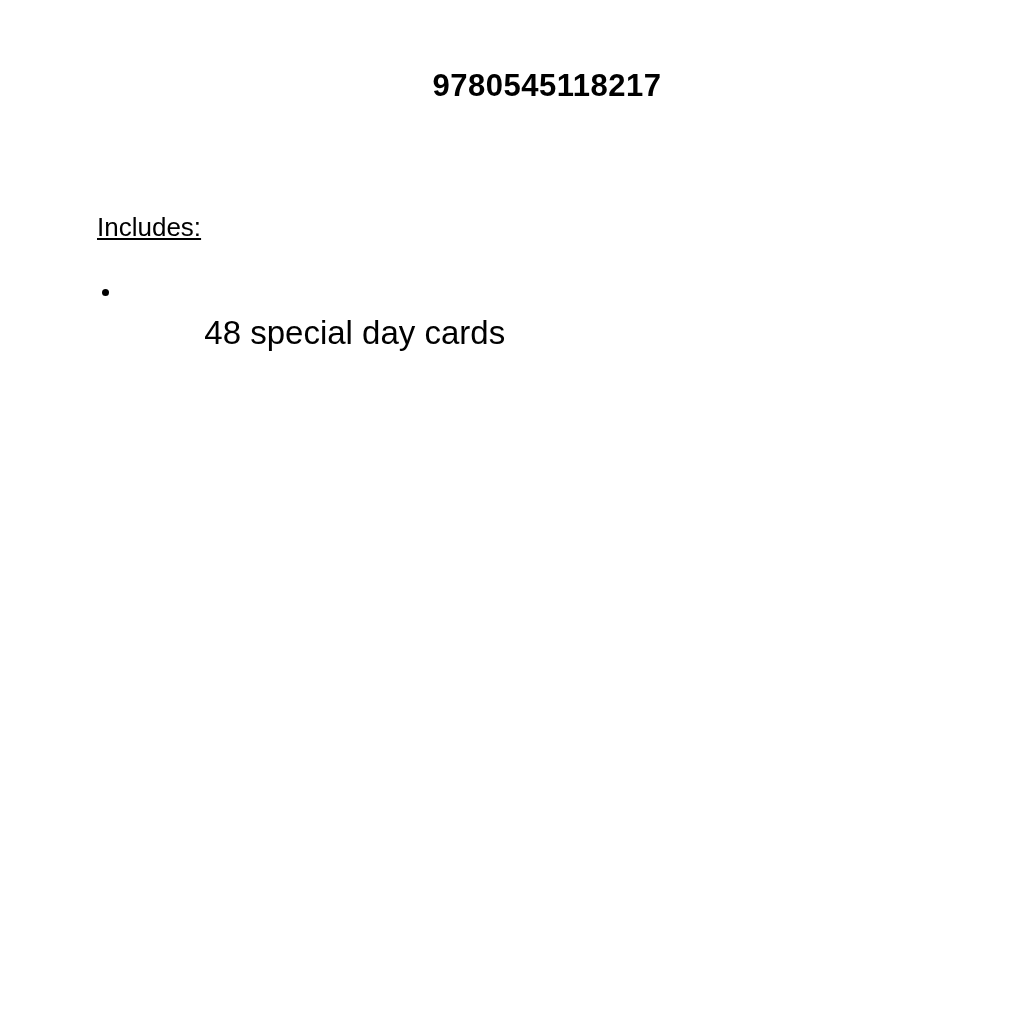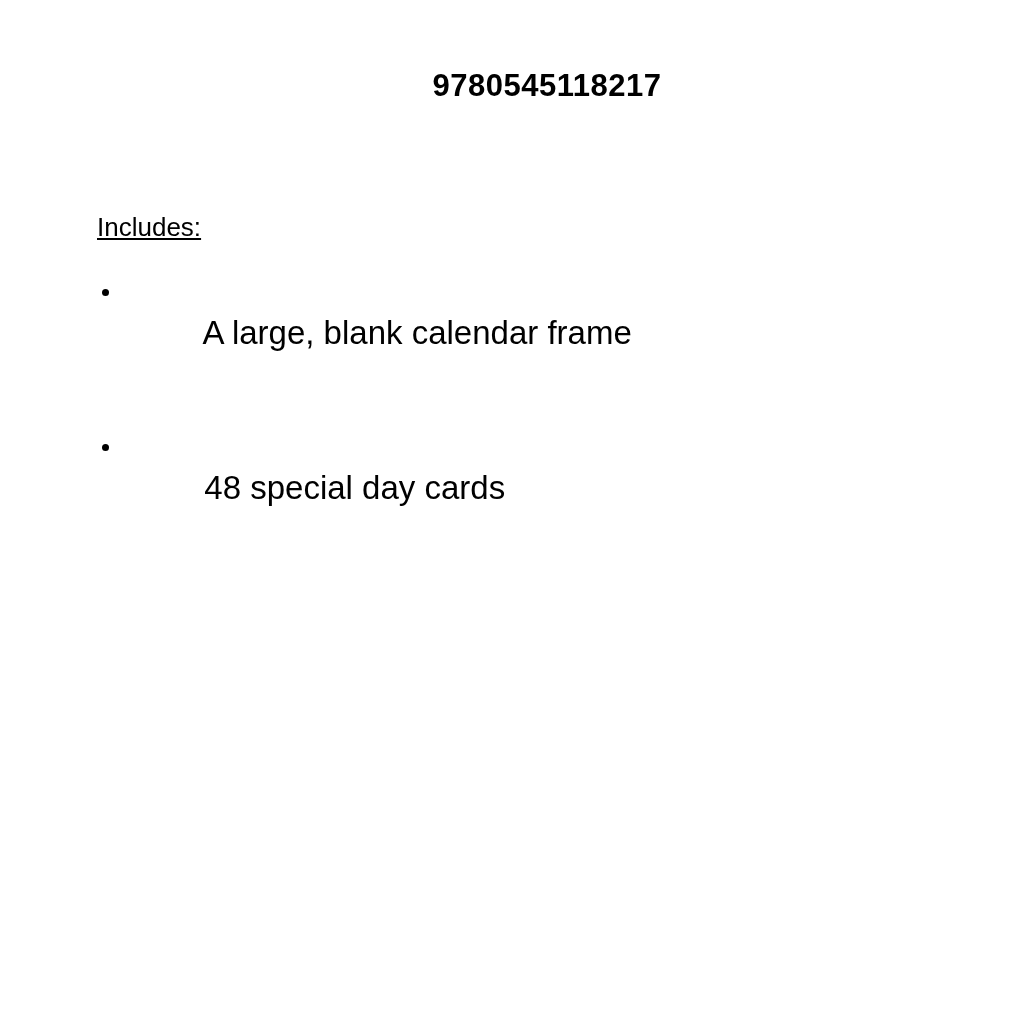--- a/index.html
+++ b/index.html
@@ -73,22 +73,19 @@
 <div class="page">
 
   <div class="doc-title">9780545118217</div>
 
   <div class="body-block">
 
     <div class="includes-label">Includes:</div>
 
     <ul class="bullets">
       <li>
-        <span>A large, blank calendar frame</span>
-      </li>
-      <li>
         <span>48 special day cards</span>
       </li>
 
     </ul>
 
   </div>
 </div>
 
 </body></html>

